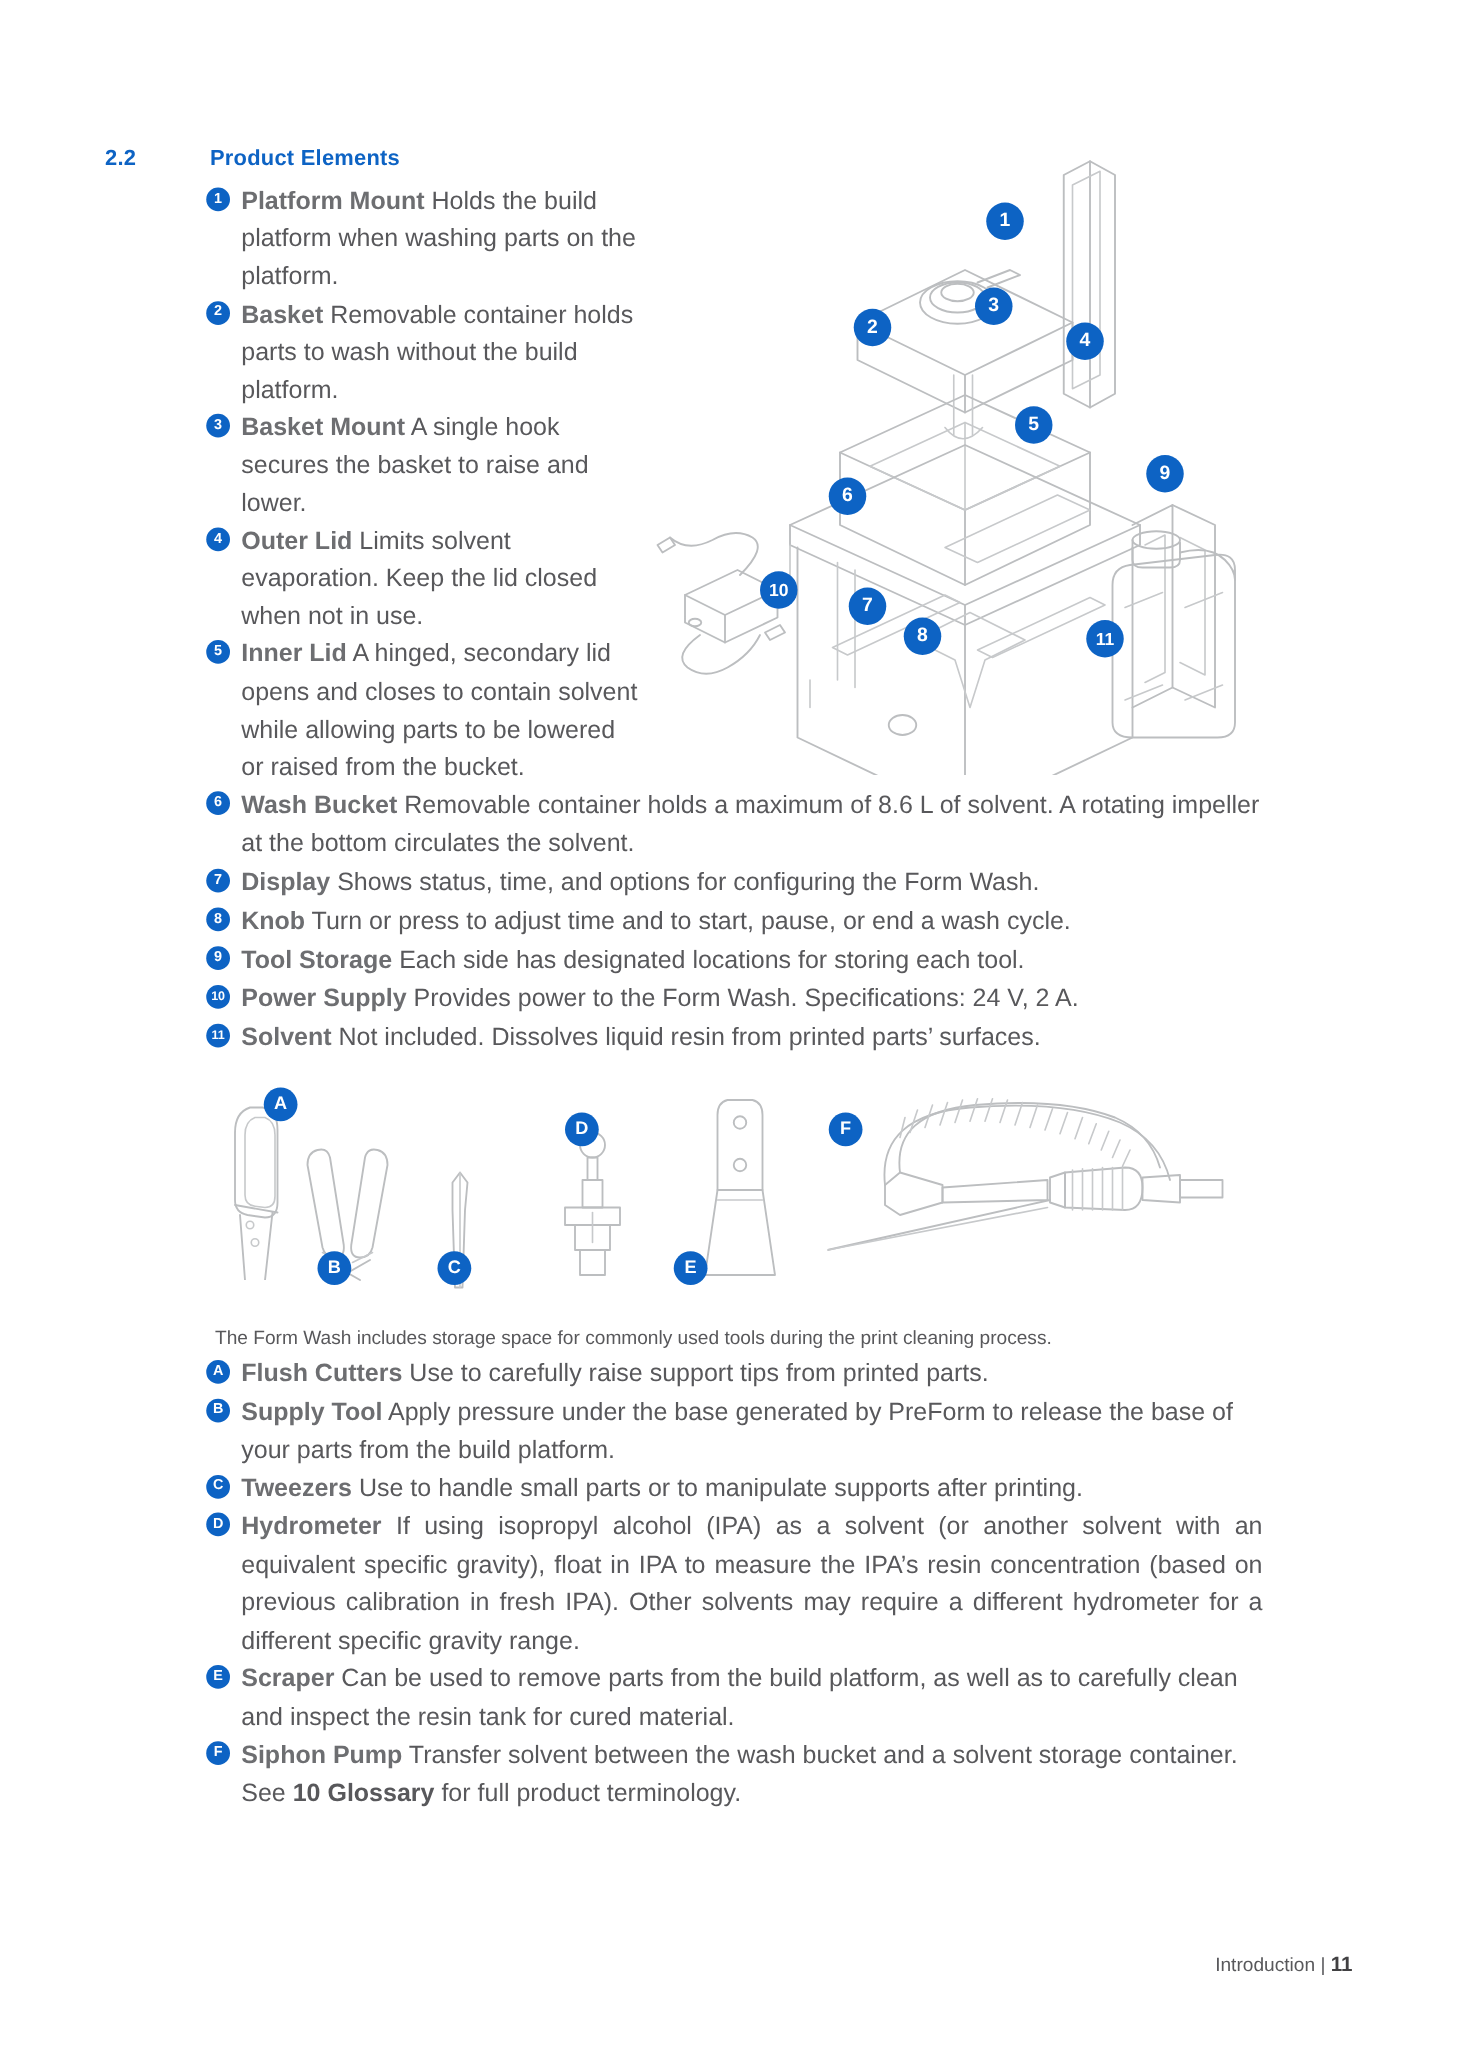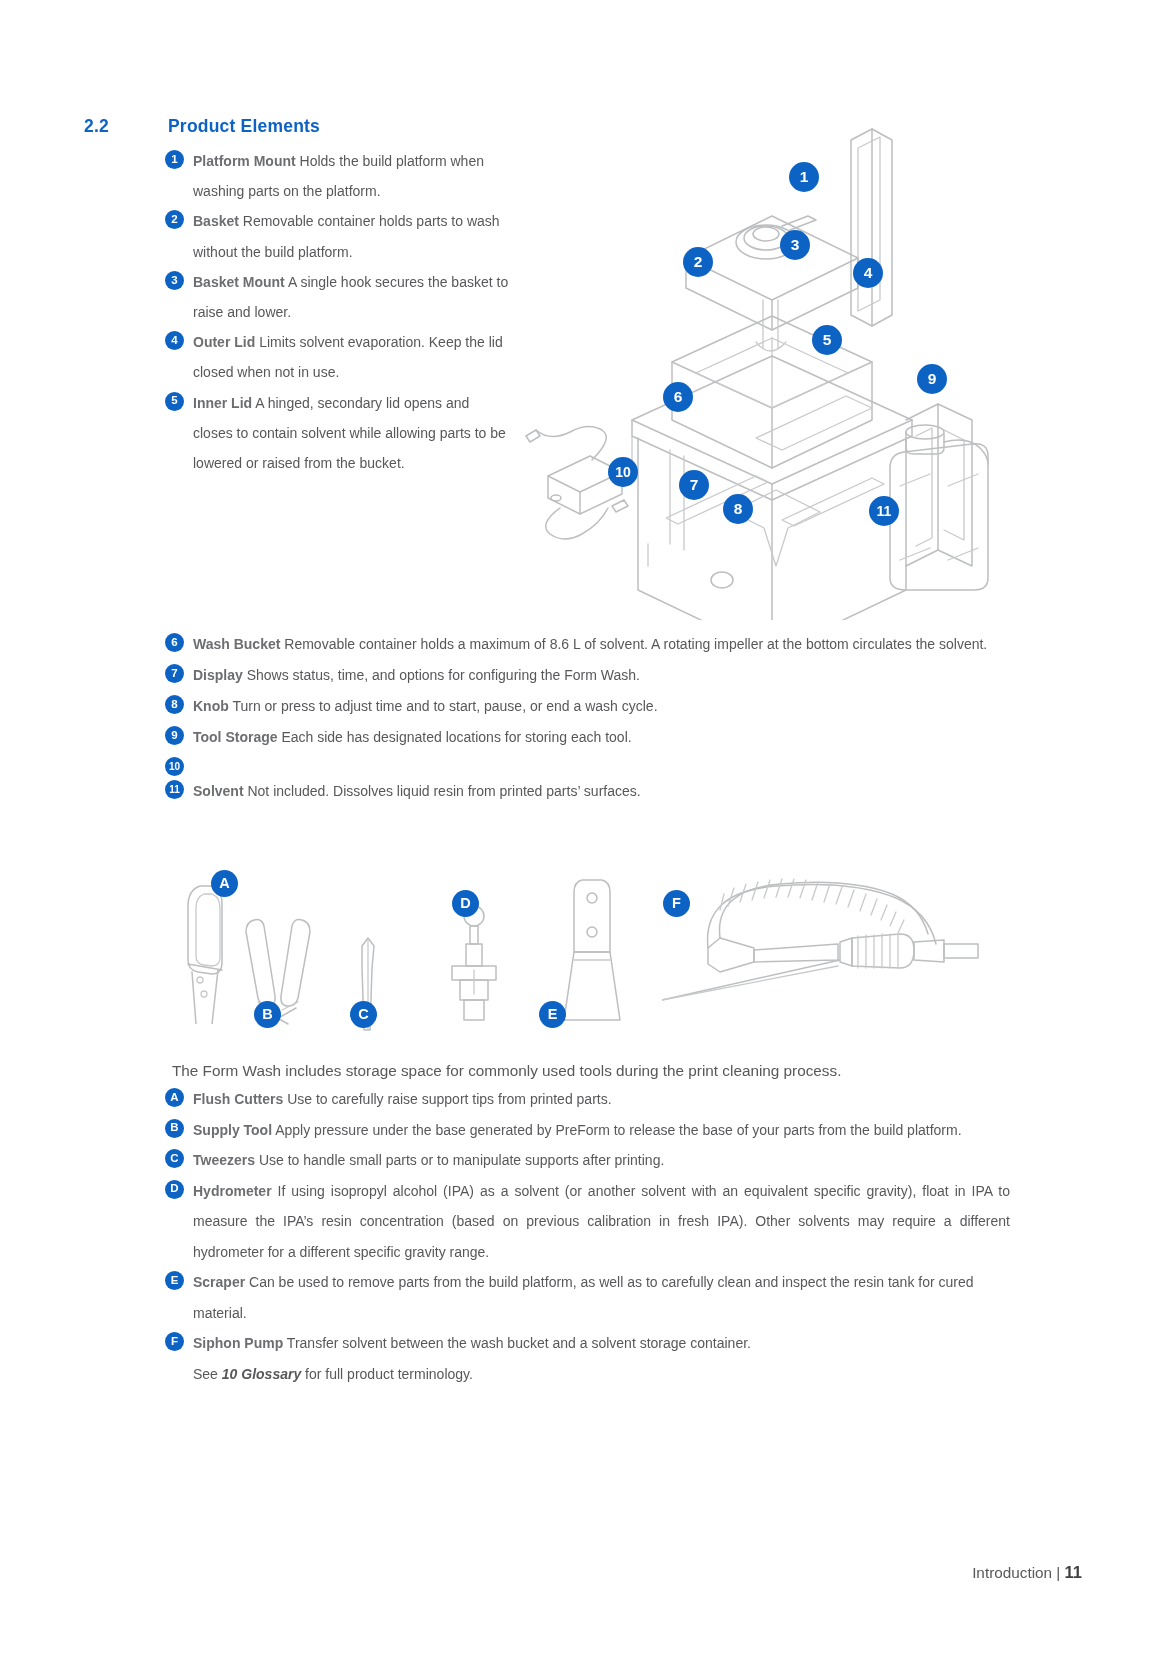--- a/index.html
+++ b/index.html
@@ -34,23 +34,23 @@
   }
   .badge-list { width:19px; height:19px; font-size:11.5px; }
   .badge-list.two { font-size:10px; }
   .badge-dia { width:30px; height:30px; font-size:15.5px; position:absolute; }
   .badge-dia.two { font-size:14px; }
   .badge-tool { width:27px; height:27px; font-size:14.5px; position:absolute; }
 
   
   .li { display:flex; align-items:flex-start; margin-bottom:0px; }
   .li .badge-list { margin-top:4px; margin-right:9px; }
-  .li .txt { font-size:14px; line-height:30px; }
+  .li .txt { font-size:20px; line-height:30px; }
   .term { font-weight:bold; color:#6d6e71; }
-  .term-i { font-weight:bold; font-style:italic; color:#58585b; }
+  .term-i { font-weight:bold; color:#58585b; }
 
   
   .col-narrow { position:absolute; left:165px; top:122px; width:345px; }
   .col-narrow .li .txt { line-height:30.2px; }
 
   
   .col-wide { position:absolute; left:165px; top:605px; width:845px; }
   .col-wide .li .txt { line-height:31px; }
 
   
@@ -216,20 +216,21 @@
     <div class="li">
       <span class="badge badge-list">8</span>
       <span class="txt"><b class="term">Knob</b> <span>Turn or press to adjust time and to start, pause, or end a wash cycle.</span></span>
     </div>
     <div class="li">
       <span class="badge badge-list">9</span>
       <span class="txt"><b class="term">Tool Storage</b> <span>Each side has designated locations for storing each tool.</span></span>
     </div>
     <div class="li">
       <span class="badge badge-list two">10</span>
+      <span class="txt"><b class="term">Power Supply</b> <span>Provides power to the Form Wash. Specifications: 24 V, 2 A.</span></span>
     </div>
     <div class="li">
       <span class="badge badge-list two">11</span>
       <span class="txt"><b class="term">Solvent</b> <span>Not included. Dissolves liquid resin from printed parts’ surfaces.</span></span>
     </div>
   </div>
 
   <div class="illus" style="left:178px; top:850px;">
     <svg width="70" height="150" viewBox="0 0 70 150" aria-hidden="true">
       <g class="ln">

